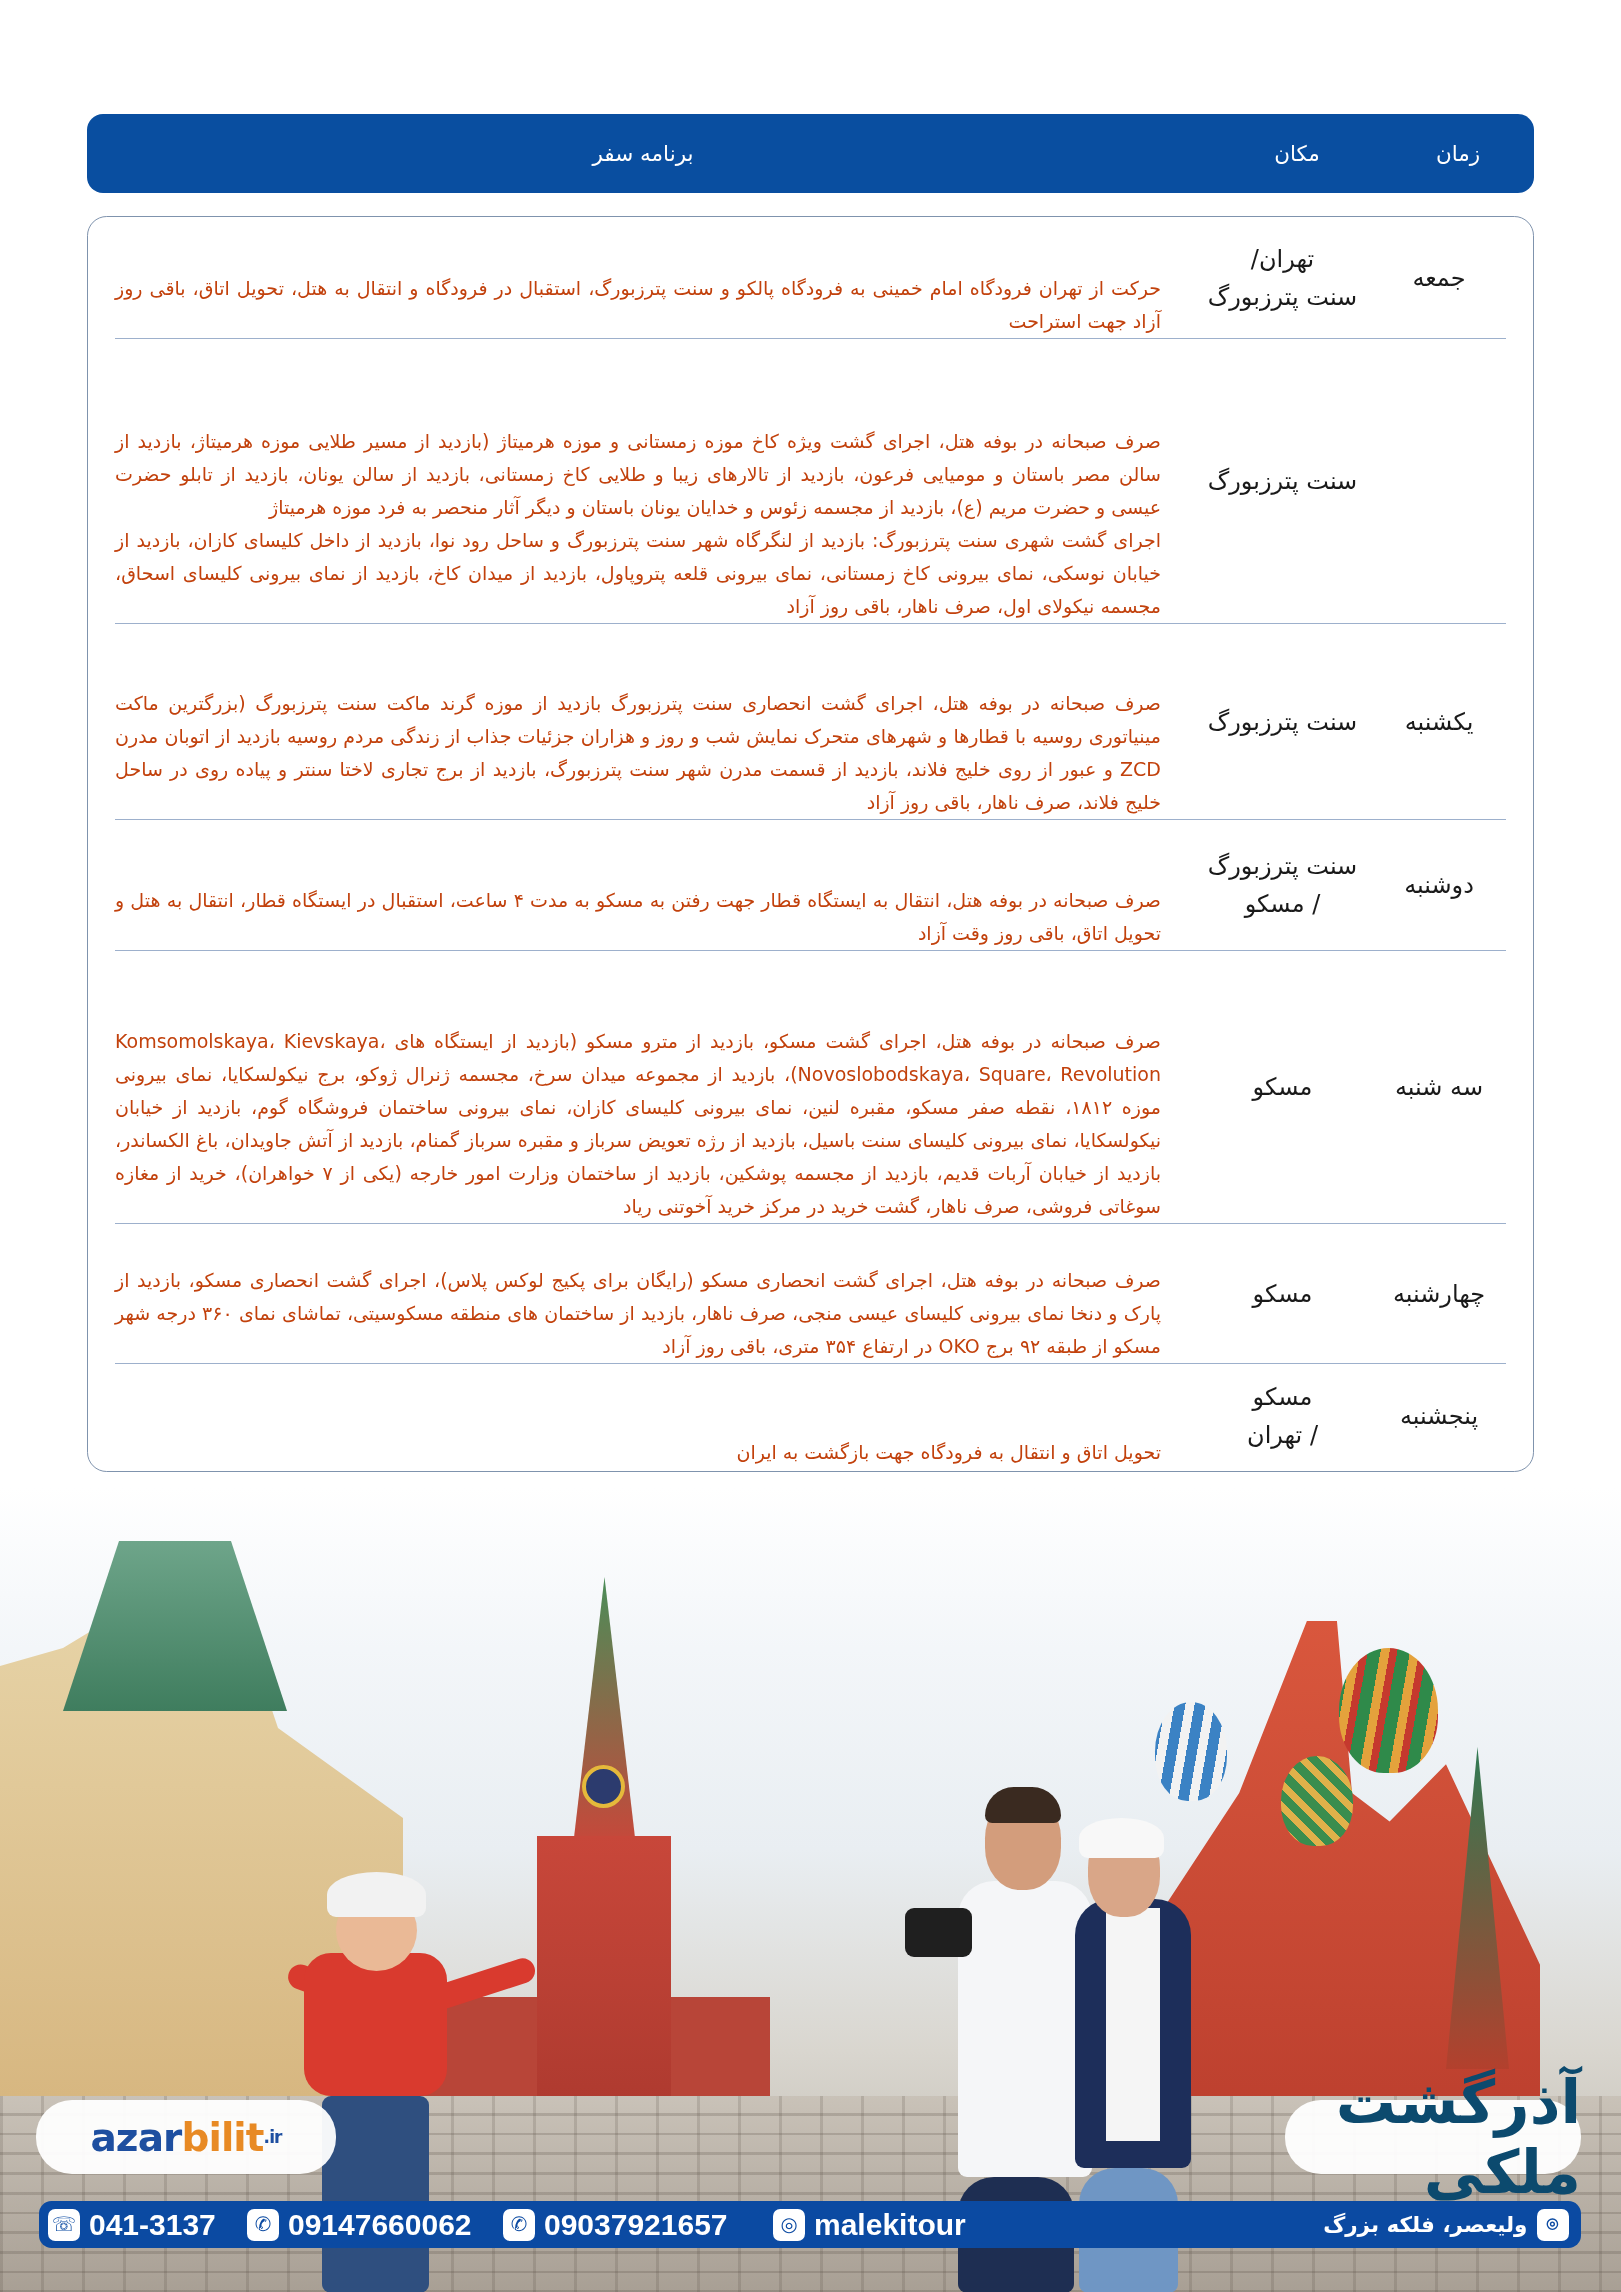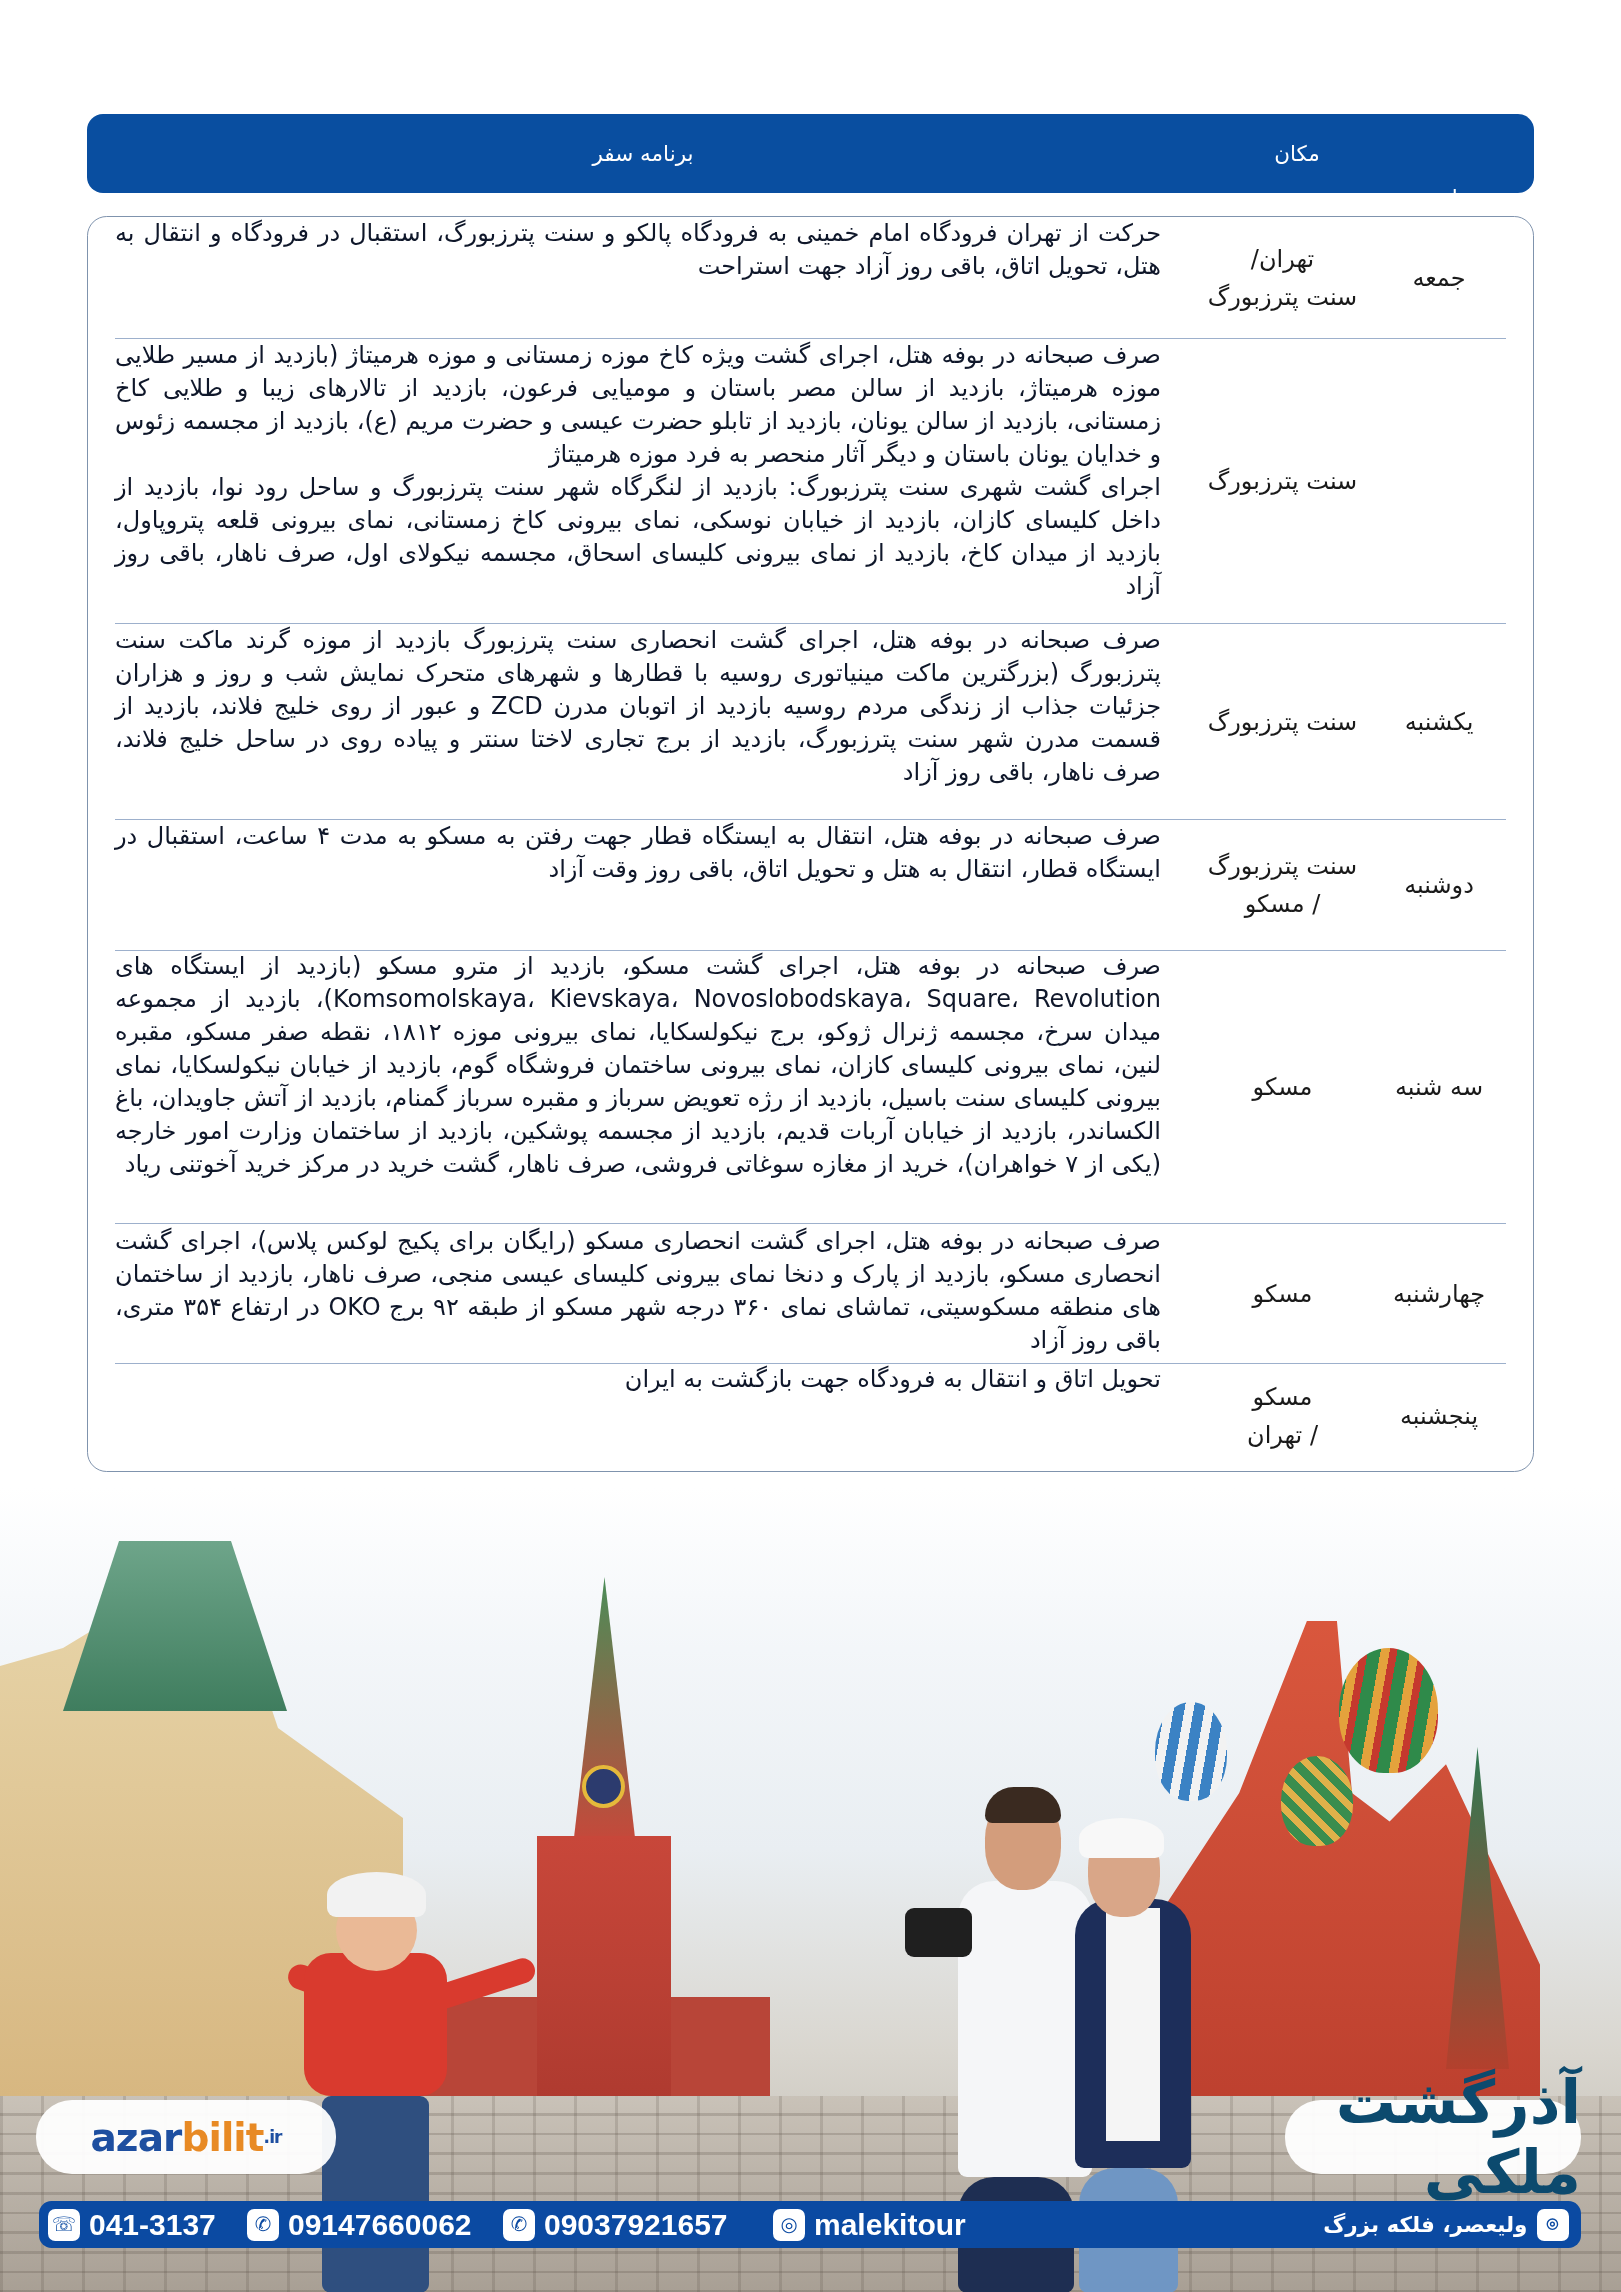--- a/index.html
+++ b/index.html
@@ -5,21 +5,21 @@
   * { box-sizing: border-box; margin: 0; padding: 0; }
   html, body { width: 1621px; height: 2293px; background: #ffffff; overflow: hidden; }
   body { position: relative; font-family: "DejaVu Sans", sans-serif; color: #1f1f1f; }
 
   .header-bar {
     position: absolute; left: 87px; top: 114px; width: 1447px; height: 79px;
     background: #094ea0; border-radius: 16px; direction: rtl;
     color: #ffffff; font-size: 21.5px;
   }
   .header-bar .h { position: absolute; top: 0; height: 79px; line-height: 79px; text-align: center; }
-  .h-time { right: 18px; width: 116px; margin-top: 44px; }
+  .h-time { right: 18px; width: 116px; }
   .h-place { right: 161px; width: 152px; }
   .h-prog { right: 376px; width: 1030px; }
 
   .table-card {
     position: absolute; left: 87px; top: 216px; width: 1447px; height: 1256px;
     border: 1.8px solid #7f93ad; border-radius: 19.7px; background: #ffffff; direction: rtl;
   }
   .row {
     position: absolute; left: 27px; right: 27px;
     border-bottom: 1.8px solid #9db0cc;
@@ -30,22 +30,22 @@
     display: flex; align-items: center; justify-content: center;
     font-size: 24px; color: #1a1a1a;
   }
   .cell-place {
     position: absolute; right: 134px; top: 0; bottom: 0; width: 179px;
     display: flex; align-items: center; justify-content: center; text-align: center;
     font-size: 24px; line-height: 38px; color: #1a1a1a; white-space: pre-line;
   }
   .cell-prog {
     position: absolute; right: 345px; left: 0; top: 0; bottom: 0;
-    display: flex; align-items: flex-start;
-    font-size: 24px; line-height: 33px; color: #0f172a; text-align: justify;
+    display: flex; align-items: flex-end;
+    font-size: 19px; line-height: 33px; color: #c2410c; text-align: justify;
   }
   .cell-prog span { display: block; width: 100%; white-space: pre-line; text-align: justify; }
 
   
   .photo {
     position: absolute; left: 0; top: 1487px; width: 1621px; height: 806px; overflow: hidden;
     background: linear-gradient(to bottom, #ffffff 0%, #f3f6f9 20%, #e9eef2 45%, #d9d6cf 70%, #b8b1a7 100%);
   }
   .ground {
     position: absolute; left: 0; right: 0; top: 609px; bottom: 0;

